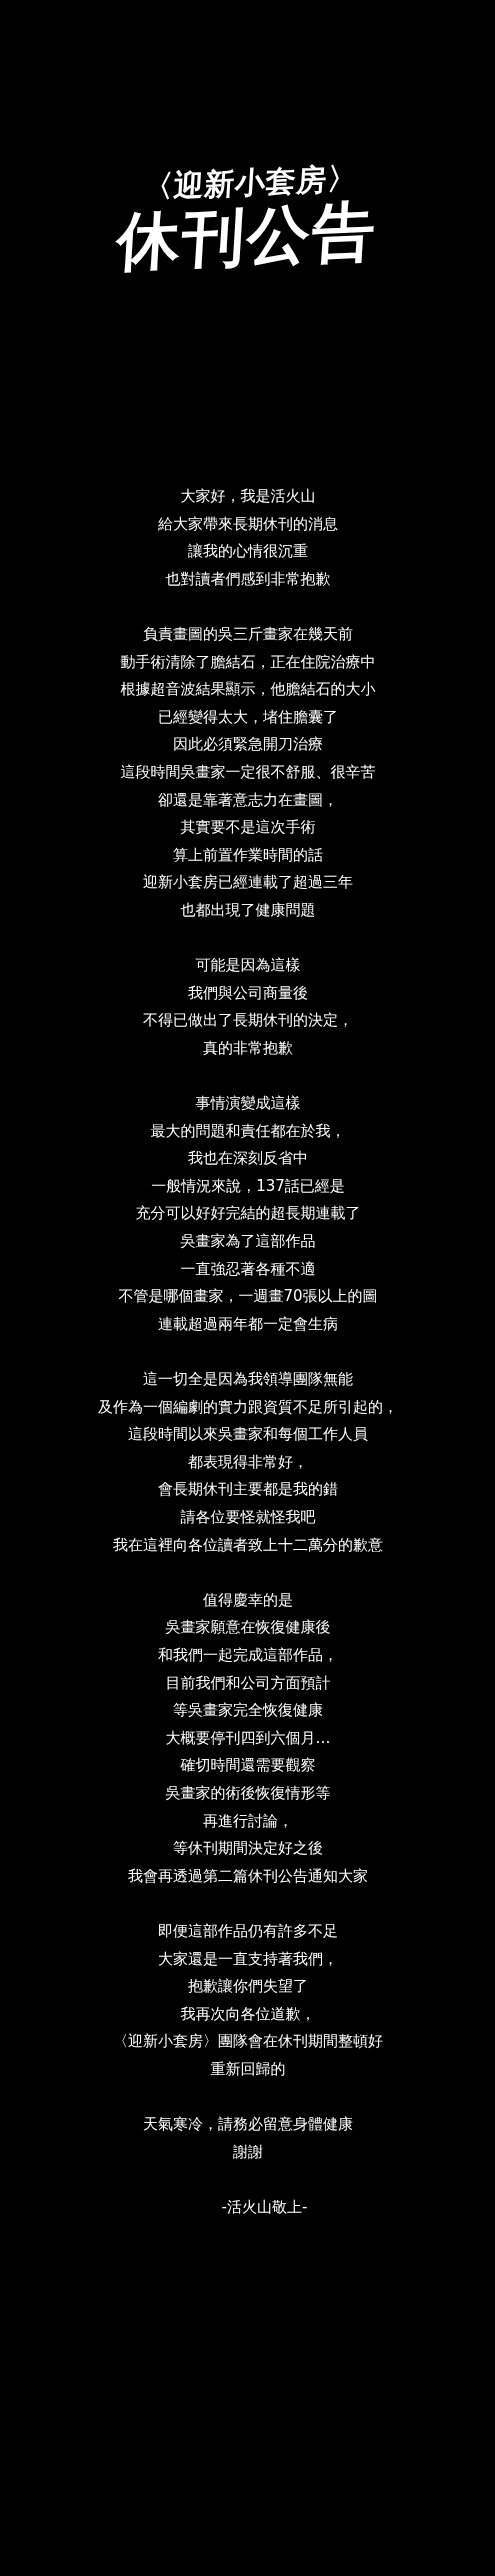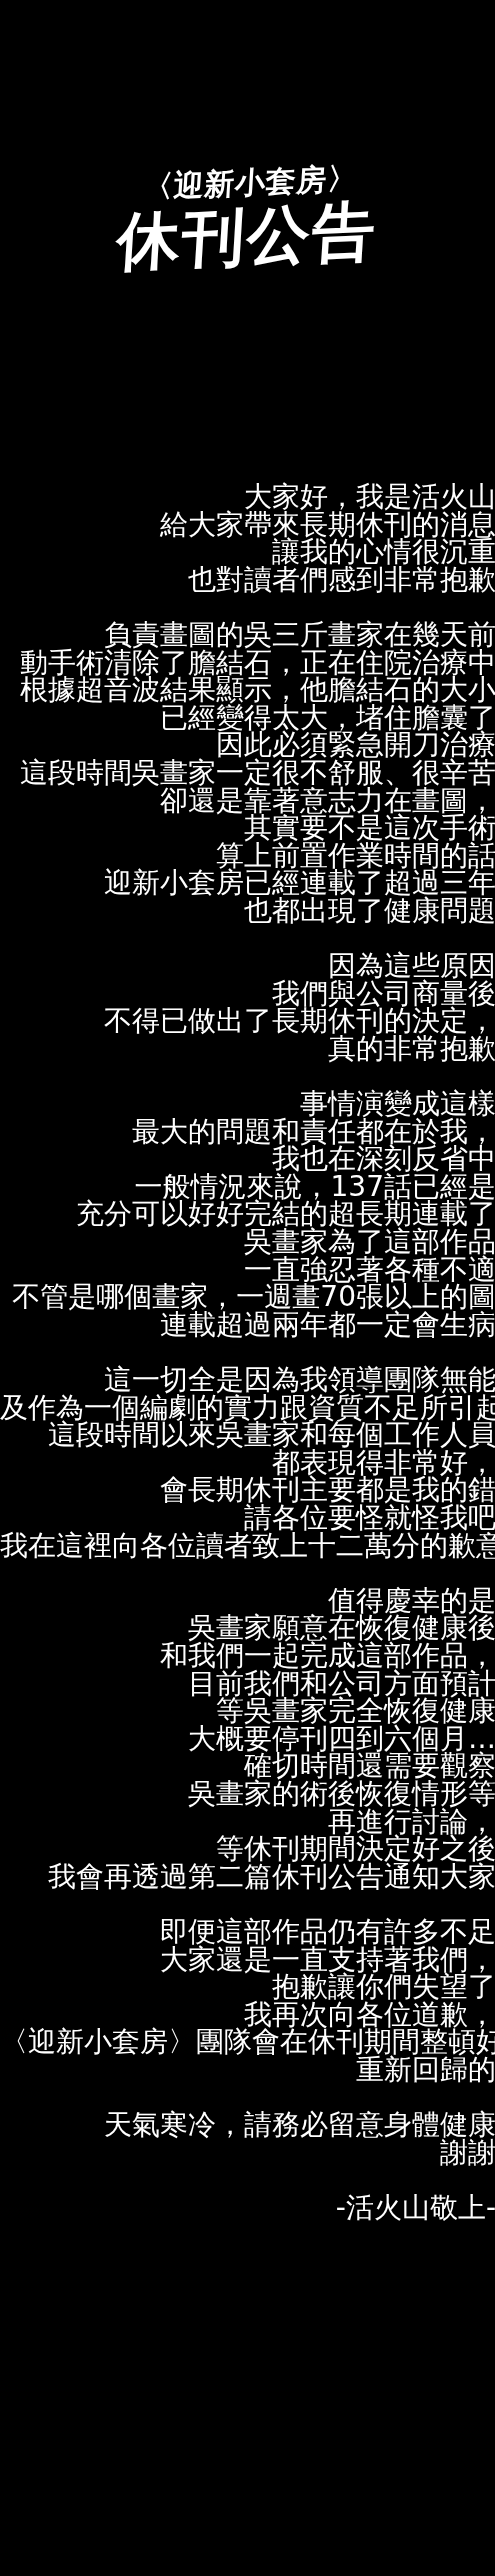--- a/index.html
+++ b/index.html
@@ -31,22 +31,22 @@
   }
   .main-title {
     font-size: 63px;
     font-weight: bold;
     line-height: 1.12;
     letter-spacing: 2.1px;
     white-space: nowrap;
   }
   .body-block {
     padding-top: 211px;
-    text-align: right;
-    font-size: 28px;
+    text-align: center;
+    font-size: 15px;
     font-weight: normal;
   }
   .para { margin: 0 0 27.6px 0; }
   .para:last-child { margin-bottom: 0; padding-left: 33px; }
   .line {
     height: 27.6px;
     line-height: 27.6px;
     white-space: nowrap;
   }
 </style>
@@ -75,21 +75,21 @@
         <div class="line">已經變得太大，堵住膽囊了</div>
         <div class="line">因此必須緊急開刀治療</div>
         <div class="line">這段時間吳畫家一定很不舒服、很辛苦</div>
         <div class="line">卻還是靠著意志力在畫圖，</div>
         <div class="line">其實要不是這次手術</div>
         <div class="line">算上前置作業時間的話</div>
         <div class="line">迎新小套房已經連載了超過三年</div>
         <div class="line">也都出現了健康問題</div>
       </div>
       <div class="para">
-        <div class="line">因為這些原因</div>
+        <div class="line">可能是因為這樣</div>
         <div class="line">我們與公司商量後</div>
         <div class="line">不得已做出了長期休刊的決定，</div>
         <div class="line">真的非常抱歉</div>
       </div>
       <div class="para">
         <div class="line">事情演變成這樣</div>
         <div class="line">最大的問題和責任都在於我，</div>
         <div class="line">我也在深刻反省中</div>
         <div class="line">一般情況來說，137話已經是</div>
         <div class="line">充分可以好好完結的超長期連載了</div>

